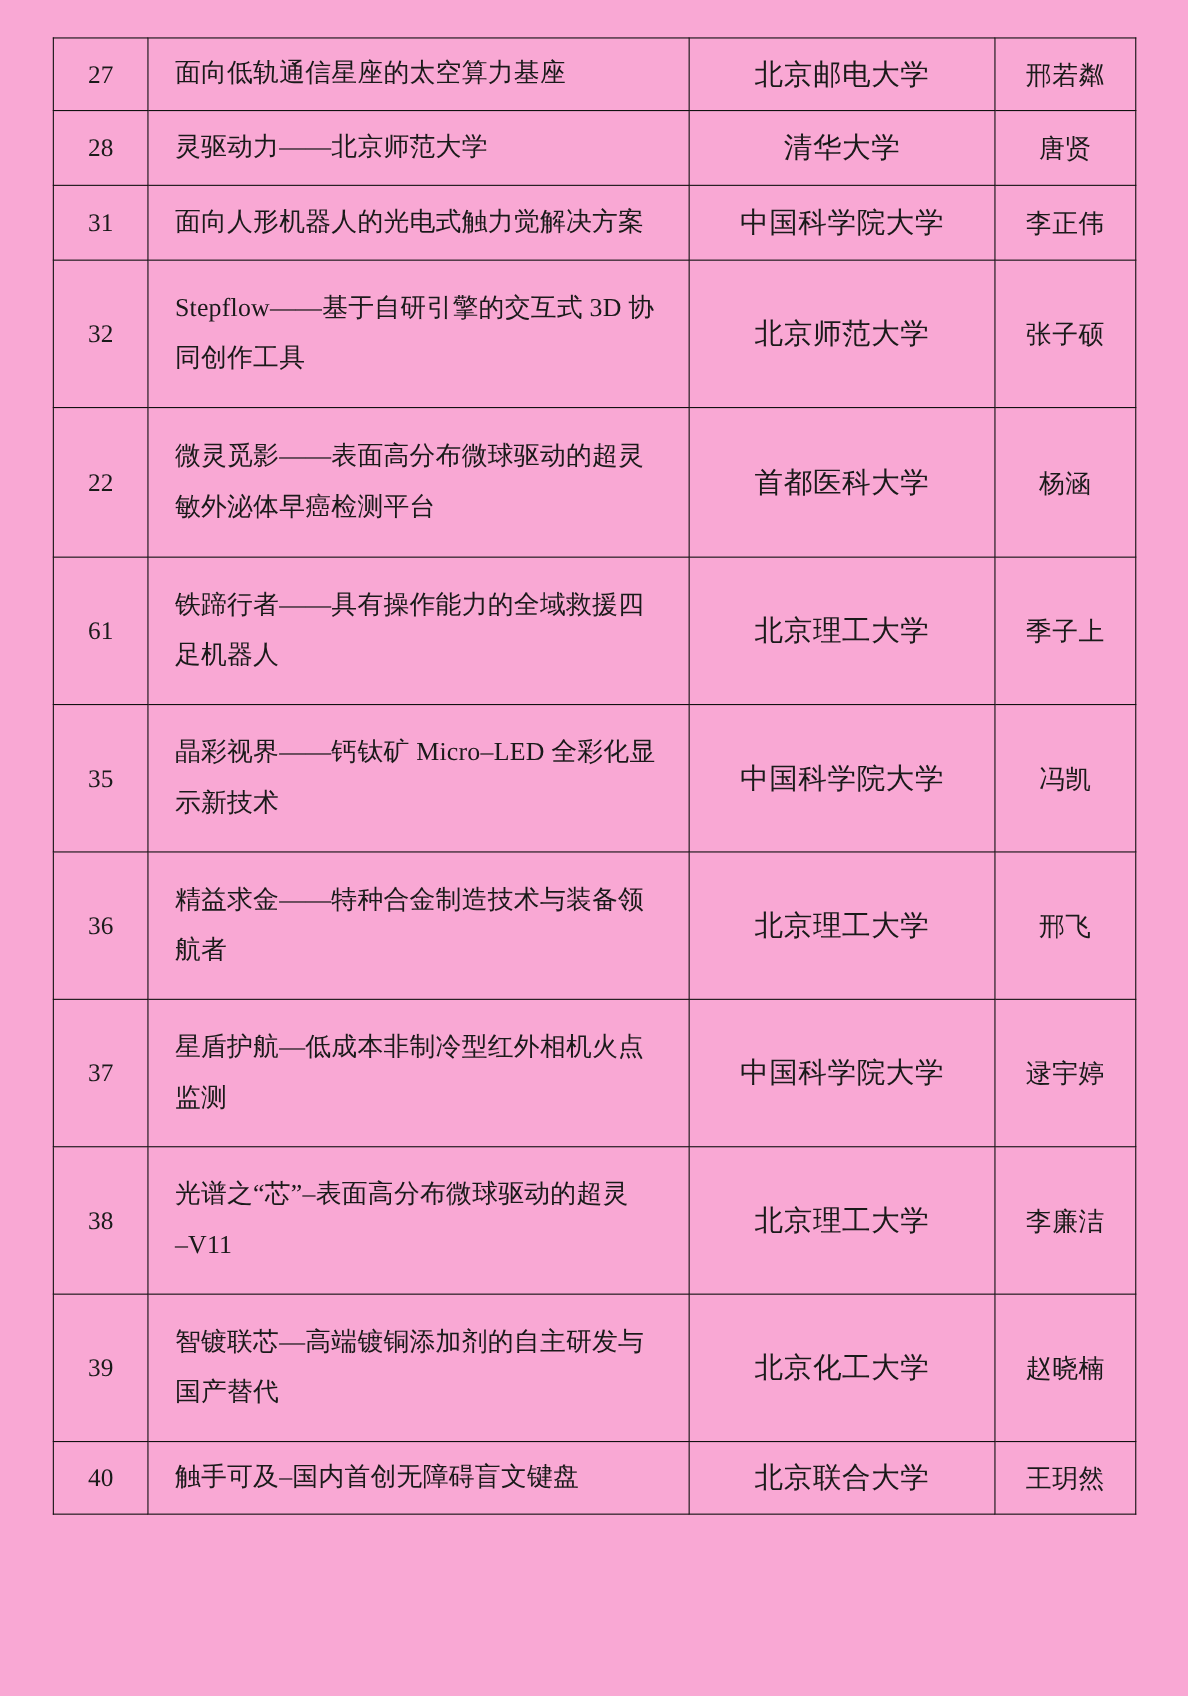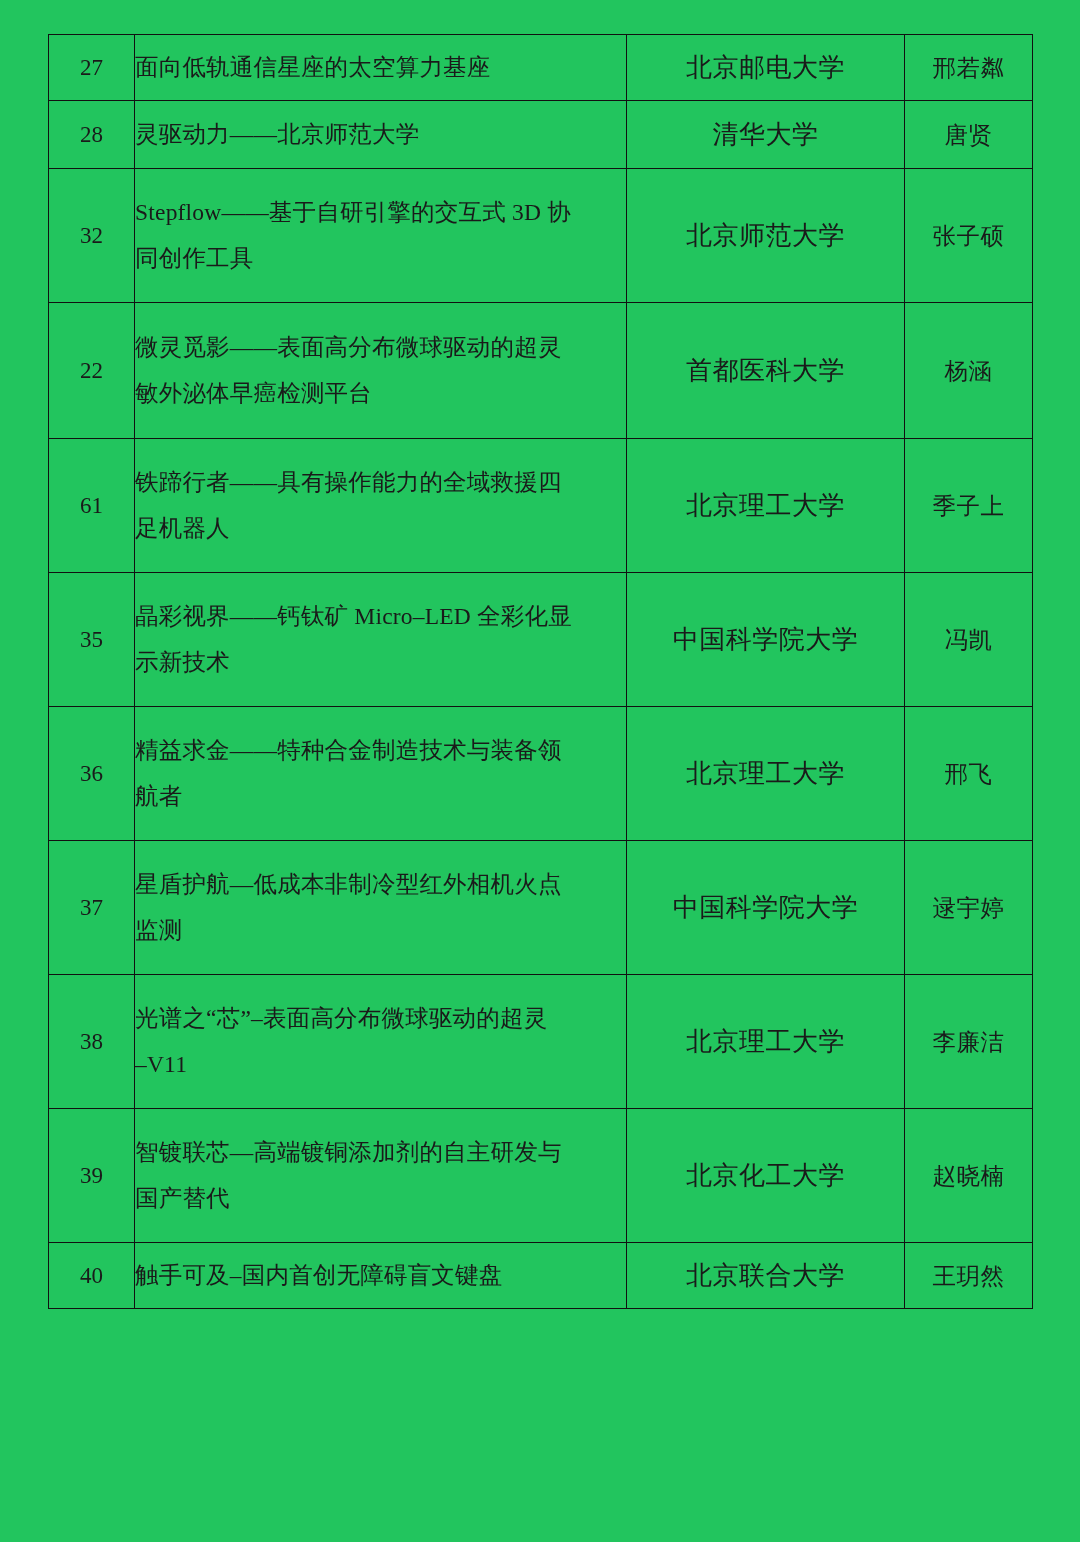--- a/index.html
+++ b/index.html
@@ -11,21 +11,21 @@
     width: 1080px;
     height: 1542px;
     font-family: "Liberation Serif", "DejaVu Serif", serif;
     color: #1a1a1a;
     overflow: hidden;
   }
   .page {
     position: relative;
     width: 1080px;
     height: 1542px;
-    background: #22c55e;
+    background: #f9a8d4;
   }
   .table-wrap {
     position: absolute;
     left: 48px;
     top: 34px;
     width: 984px;
   }
   table.doc-table {
     border-collapse: collapse;
     width: 984px;
@@ -58,21 +58,21 @@
     text-align: center;
     font-size: 26px;
     letter-spacing: 0.5px;
   }
   .cell-person {
     text-align: center;
     font-size: 23.5px;
     letter-spacing: 0.5px;
   }
   .r-one .cell-title { line-height: 1.5; }
-  .cell-title .ln { display: block; white-space: nowrap; }
+  .cell-title .ln { display: block; white-space: nowrap; margin-left: 24px; }
 </style>
 </head>
 <body>
 
 <div class="page">
   <div class="table-wrap">
     <table class="doc-table">
       <colgroup>
         <col class="c-num">
         <col class="c-title">
@@ -94,20 +94,28 @@
           <td class="cell-num">28</td>
           <td class="cell-title">
               <span class="ln">灵驱动力——北京师范大学</span>
             </td>
           <td class="cell-school">清华大学</td>
           <td class="cell-person">唐贤</td>
         </tr>
 
 
 
+        <tr class="r-one" style="height:68px">
+          <td class="cell-num">31</td>
+          <td class="cell-title">
+              <span class="ln">面向人形机器人的光电式触力觉解决方案</span>
+            </td>
+          <td class="cell-school">中国科学院大学</td>
+          <td class="cell-person">李正伟</td>
+        </tr>
 
         <tr style="height:134px">
           <td class="cell-num">32</td>
           <td class="cell-title">
             <span class="ln">Stepflow——基于自研引擎的交互式 3D 协</span>
             <span class="ln">同创作工具</span>
           </td>
           <td class="cell-school">北京师范大学</td>
           <td class="cell-person">张子硕</td>
         </tr>

